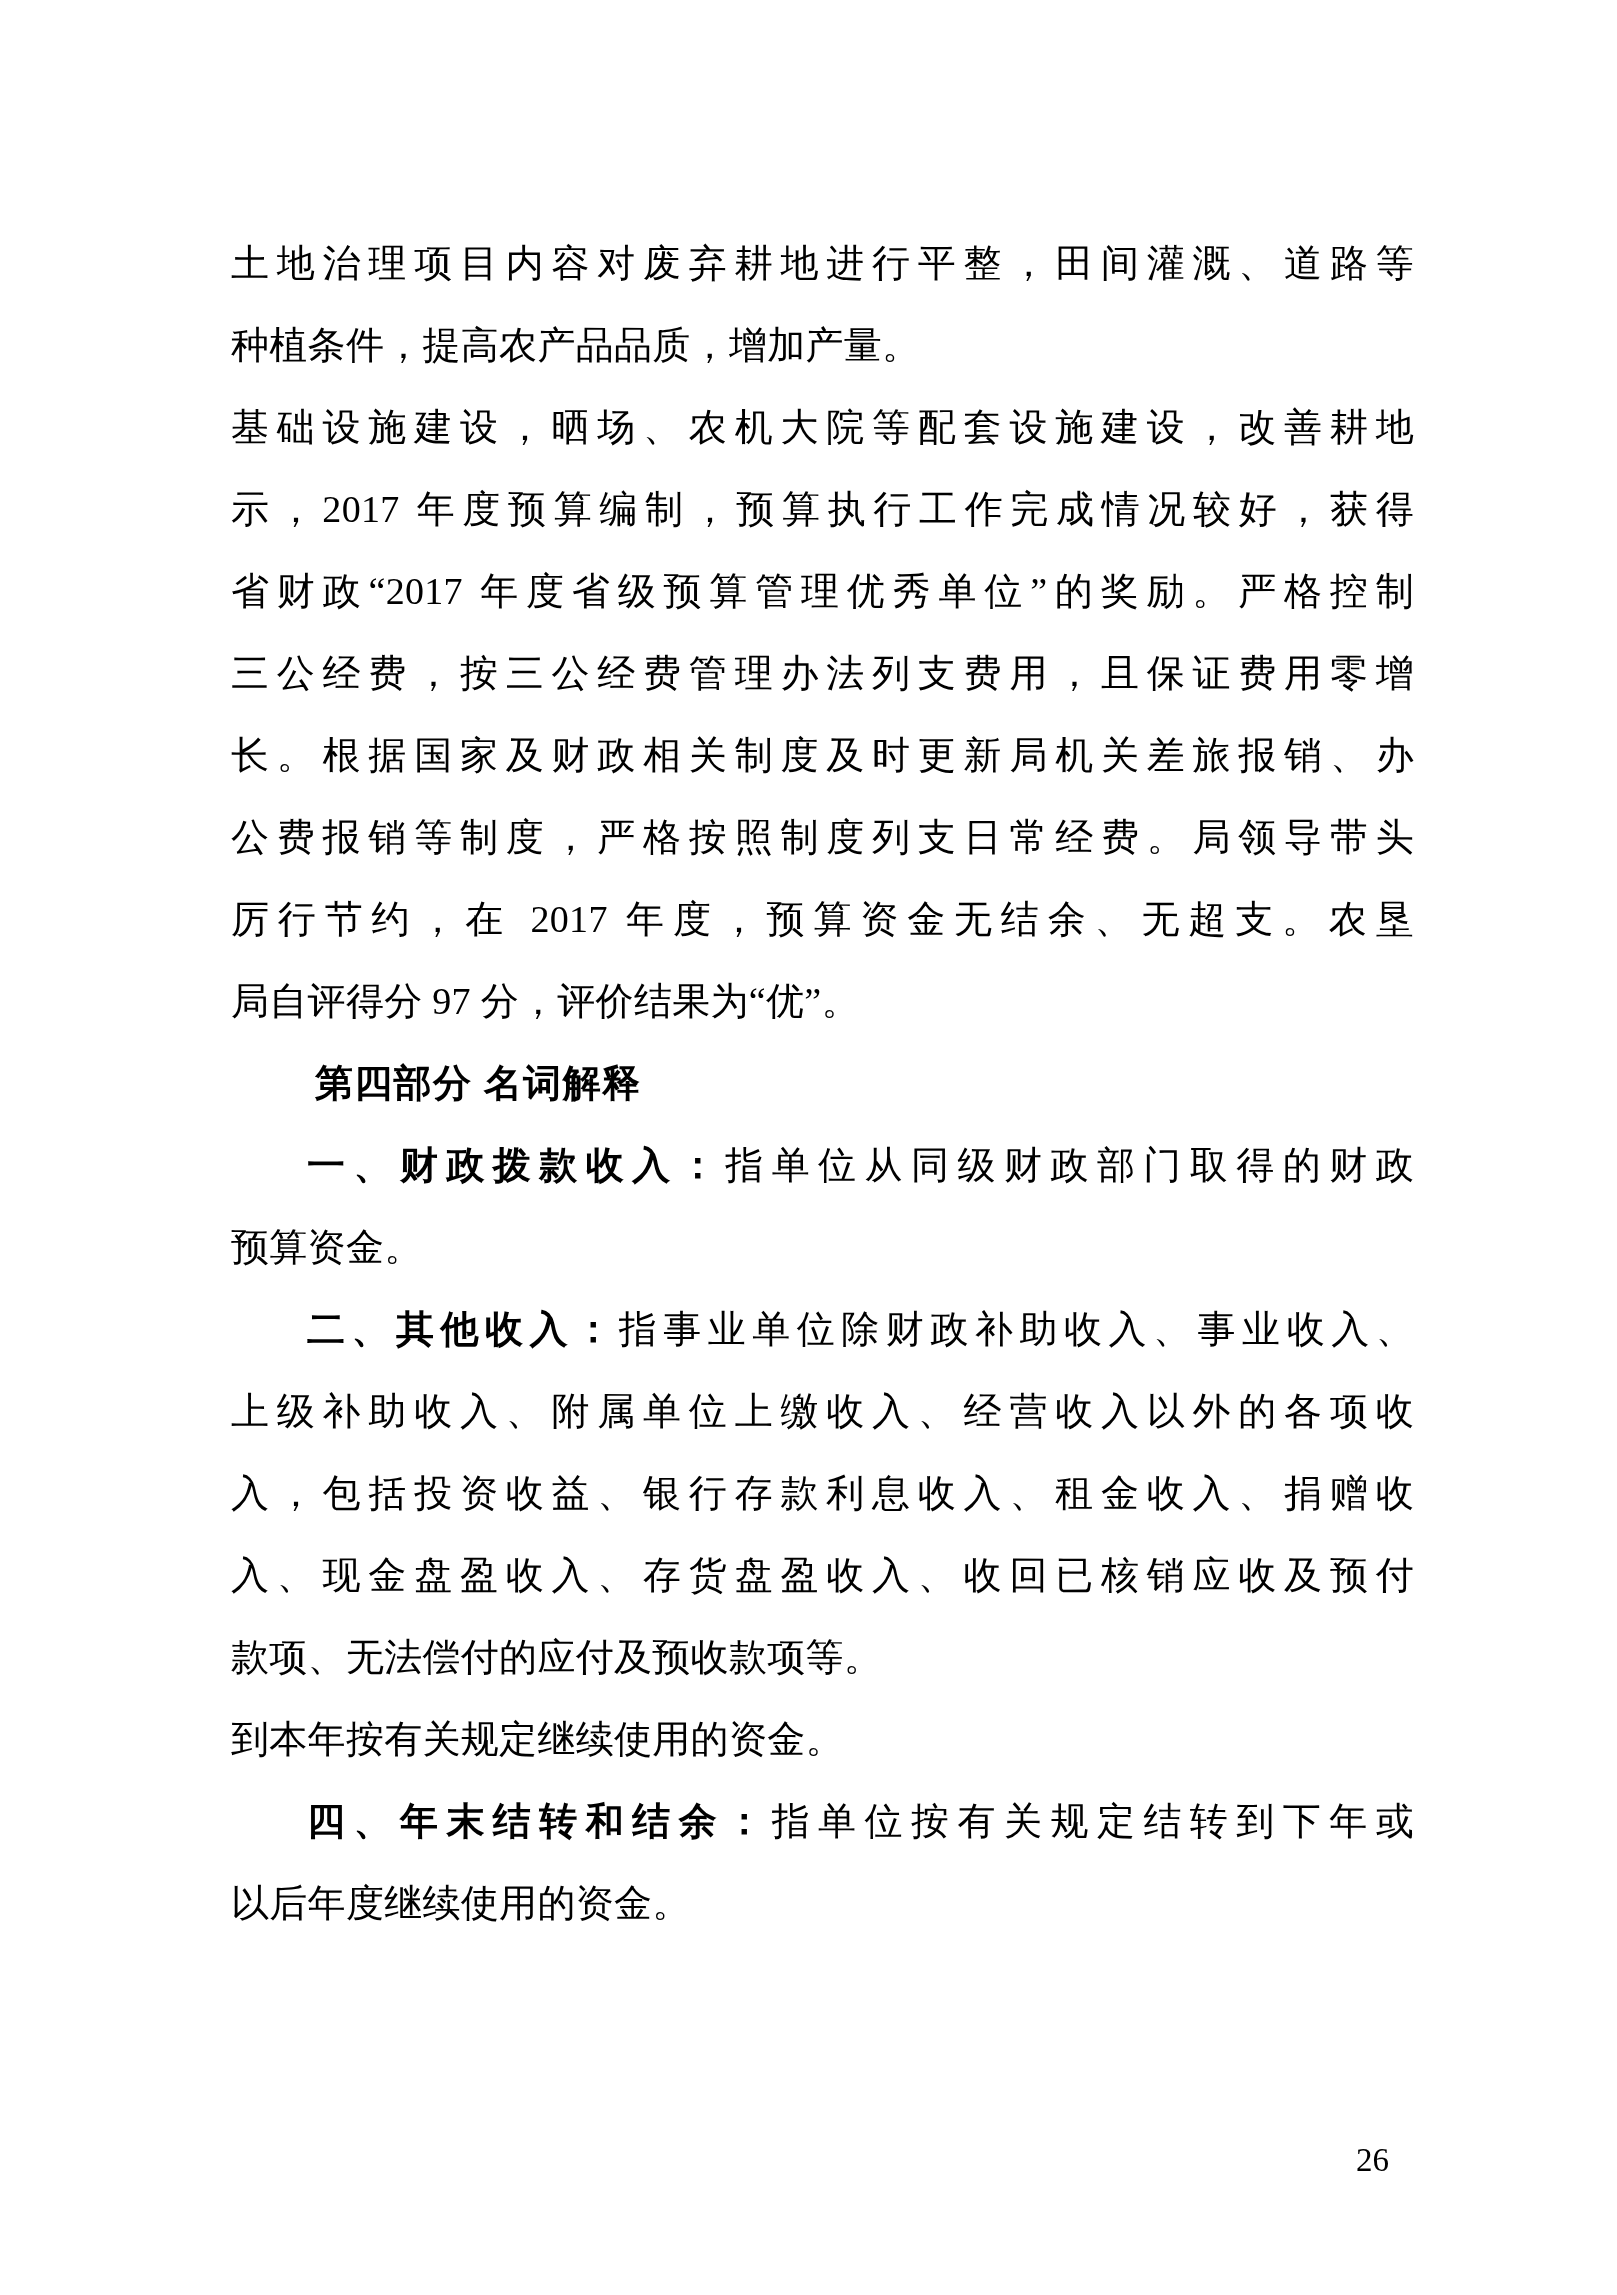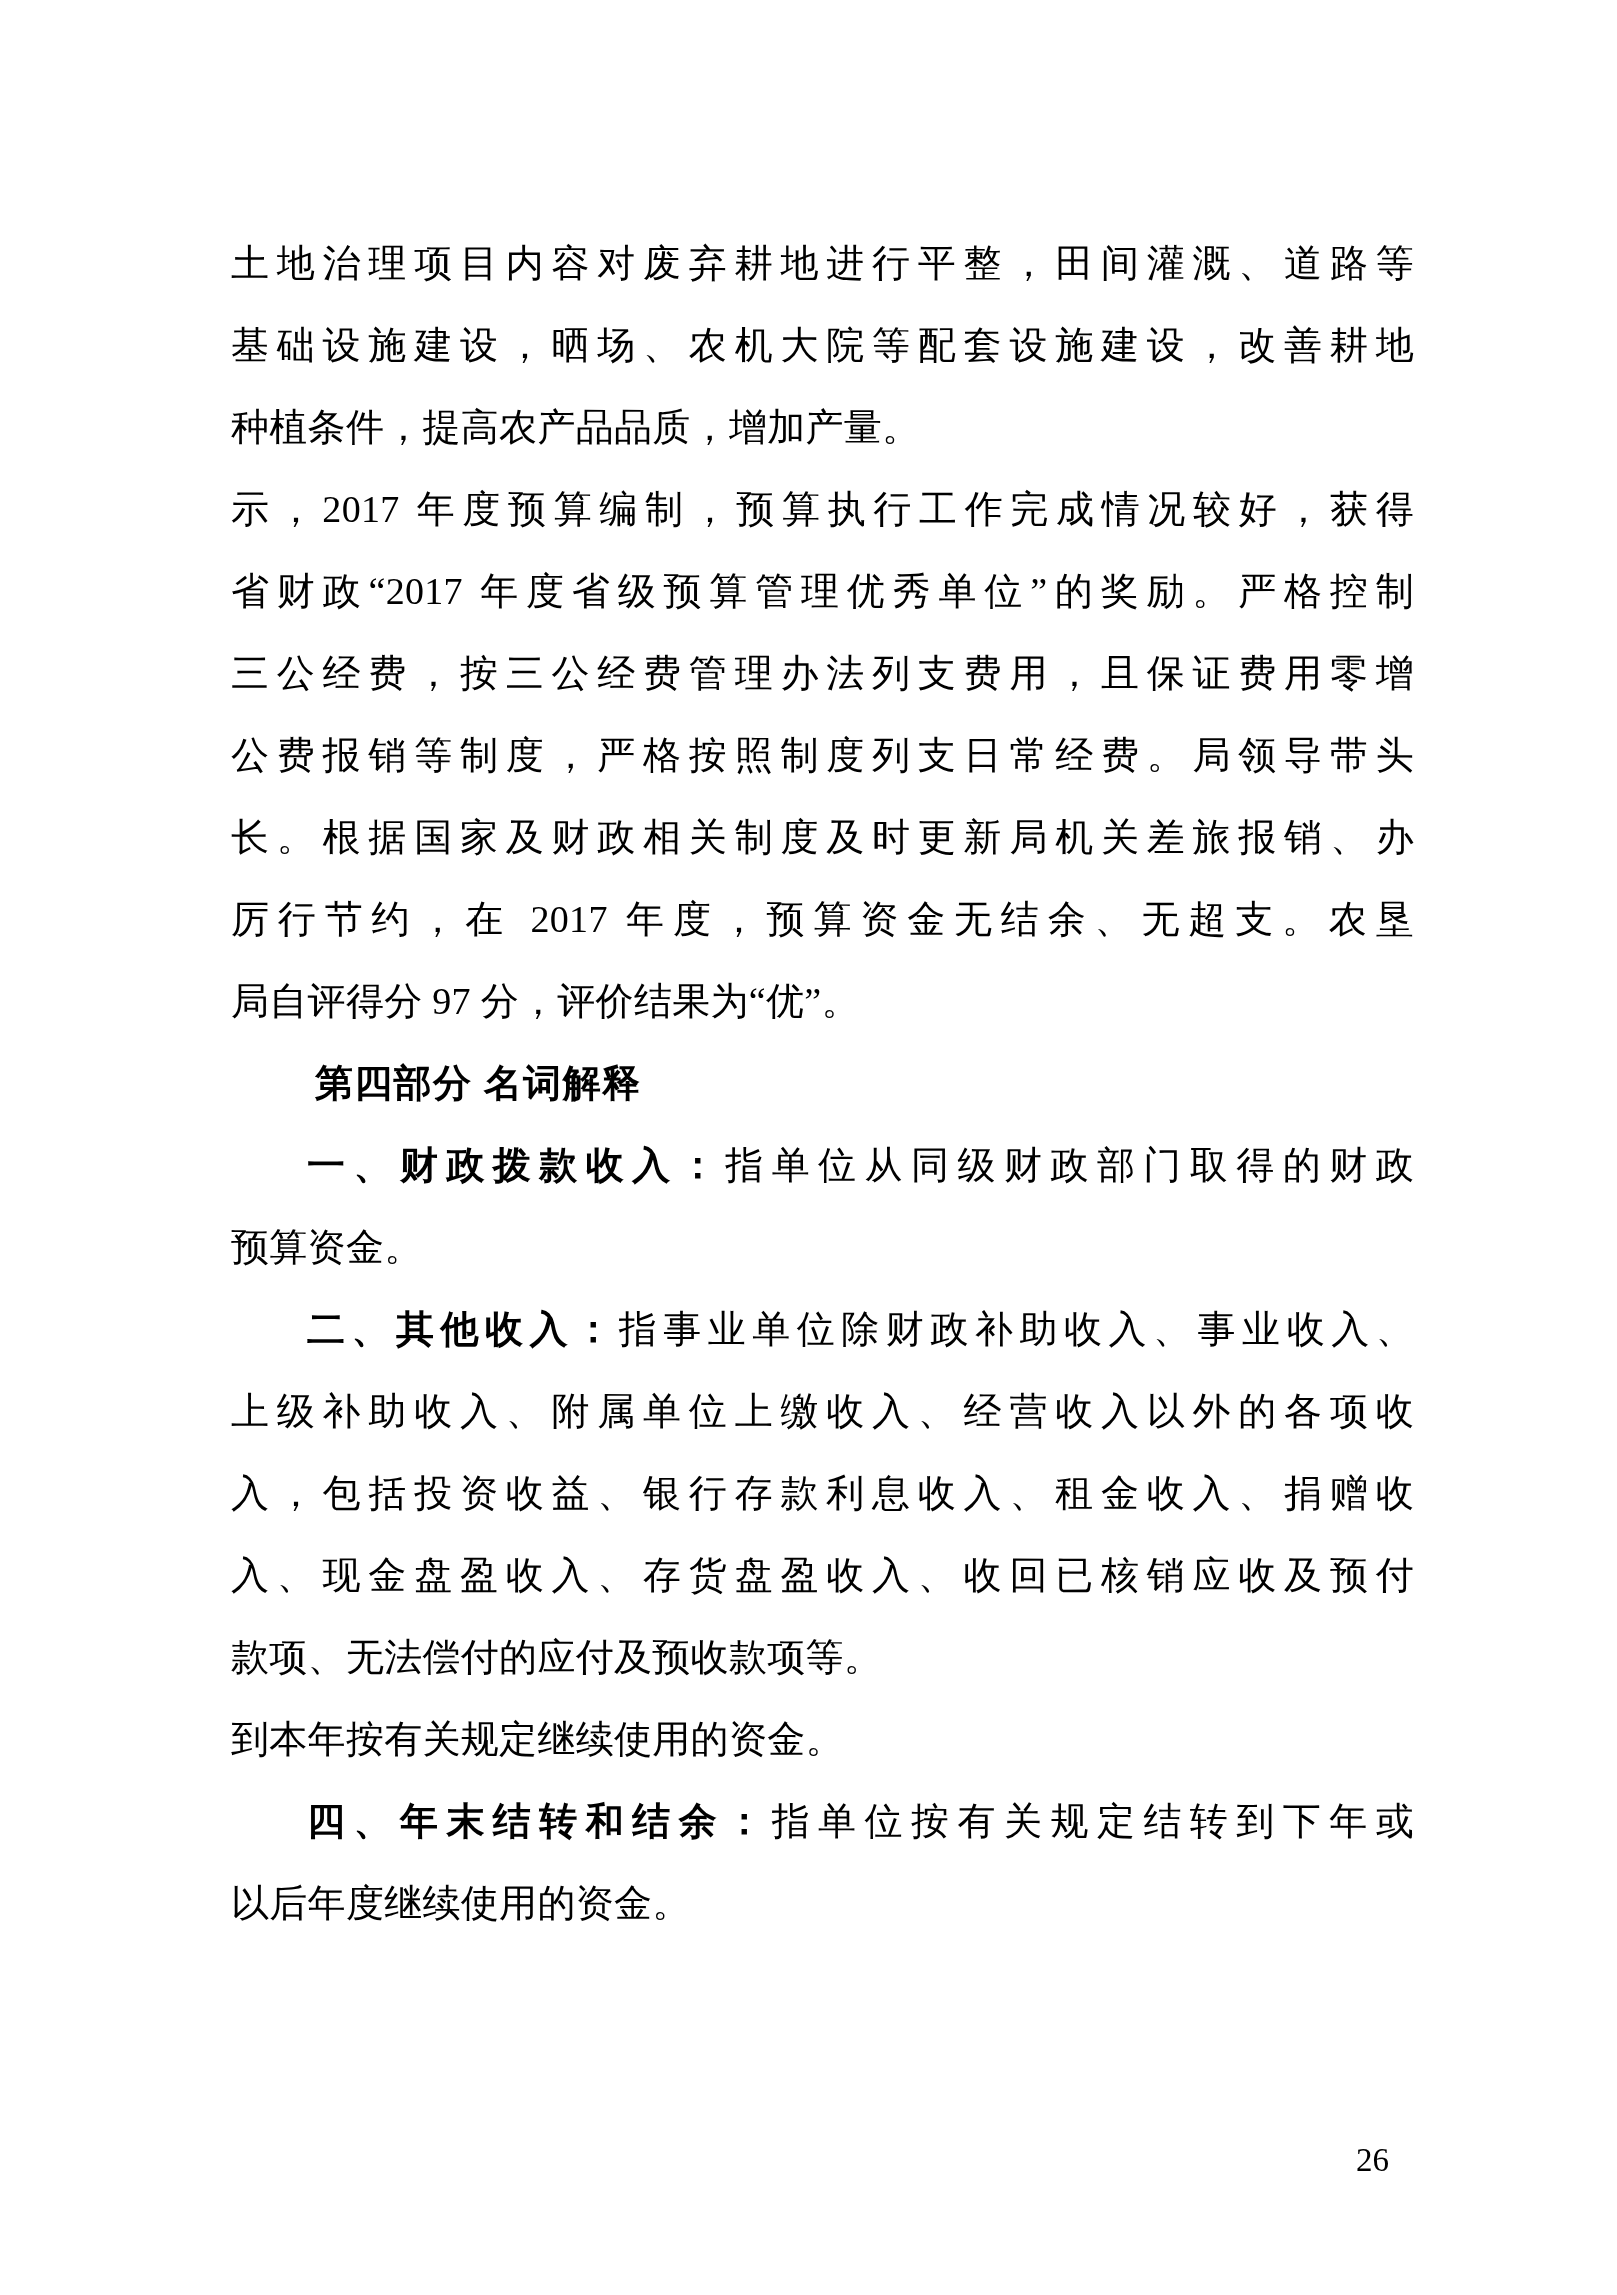--- a/index.html
+++ b/index.html
@@ -51,28 +51,28 @@
     font-family: "Liberation Serif", serif;
   }
 </style>
 </head>
 <body>
 
 <div class="page">
   <div class="content">
 
     <div class="line j"><span>土地治理项目内容对废弃耕地进行平整，田间灌溉、道路等</span></div>
+    <div class="line"><span>种植条件，提高农产品品质，增加产量。</span></div>
     <div class="line j"><span>基础设施建设，晒场、农机大院等配套设施建设，改善耕地</span></div>
-    <div class="line"><span>种植条件，提高农产品品质，增加产量。</span></div>
 
     <div class="line j"><span>示，2017 年度预算编制，预算执行工作完成情况较好，获得</span></div>
     <div class="line j"><span>省财政“2017 年度省级预算管理优秀单位”的奖励。严格控制</span></div>
     <div class="line j"><span>三公经费，按三公经费管理办法列支费用，且保证费用零增</span></div>
+    <div class="line j"><span>长。根据国家及财政相关制度及时更新局机关差旅报销、办</span></div>
     <div class="line j"><span>公费报销等制度，严格按照制度列支日常经费。局领导带头</span></div>
-    <div class="line j"><span>长。根据国家及财政相关制度及时更新局机关差旅报销、办</span></div>
     <div class="line j"><span>厉行节约，在 2017 年度，预算资金无结余、无超支。农垦</span></div>
     <div class="line"><span>局自评得分 97 分，评价结果为“优”。</span></div>
 
     <div class="line ind heading"><b>第四部分 名词解释</b></div>
 
     <div class="line j ind"><b>一、财政拨款收入：</b><span>指单位从同级财政部门取得的财政</span></div>
     <div class="line"><span>预算资金。</span></div>
 
     <div class="line j ind"><b>二、其他收入：</b><span>指事业单位除财政补助收入、事业收入、</span></div>
     <div class="line j"><span>上级补助收入、附属单位上缴收入、经营收入以外的各项收</span></div>

